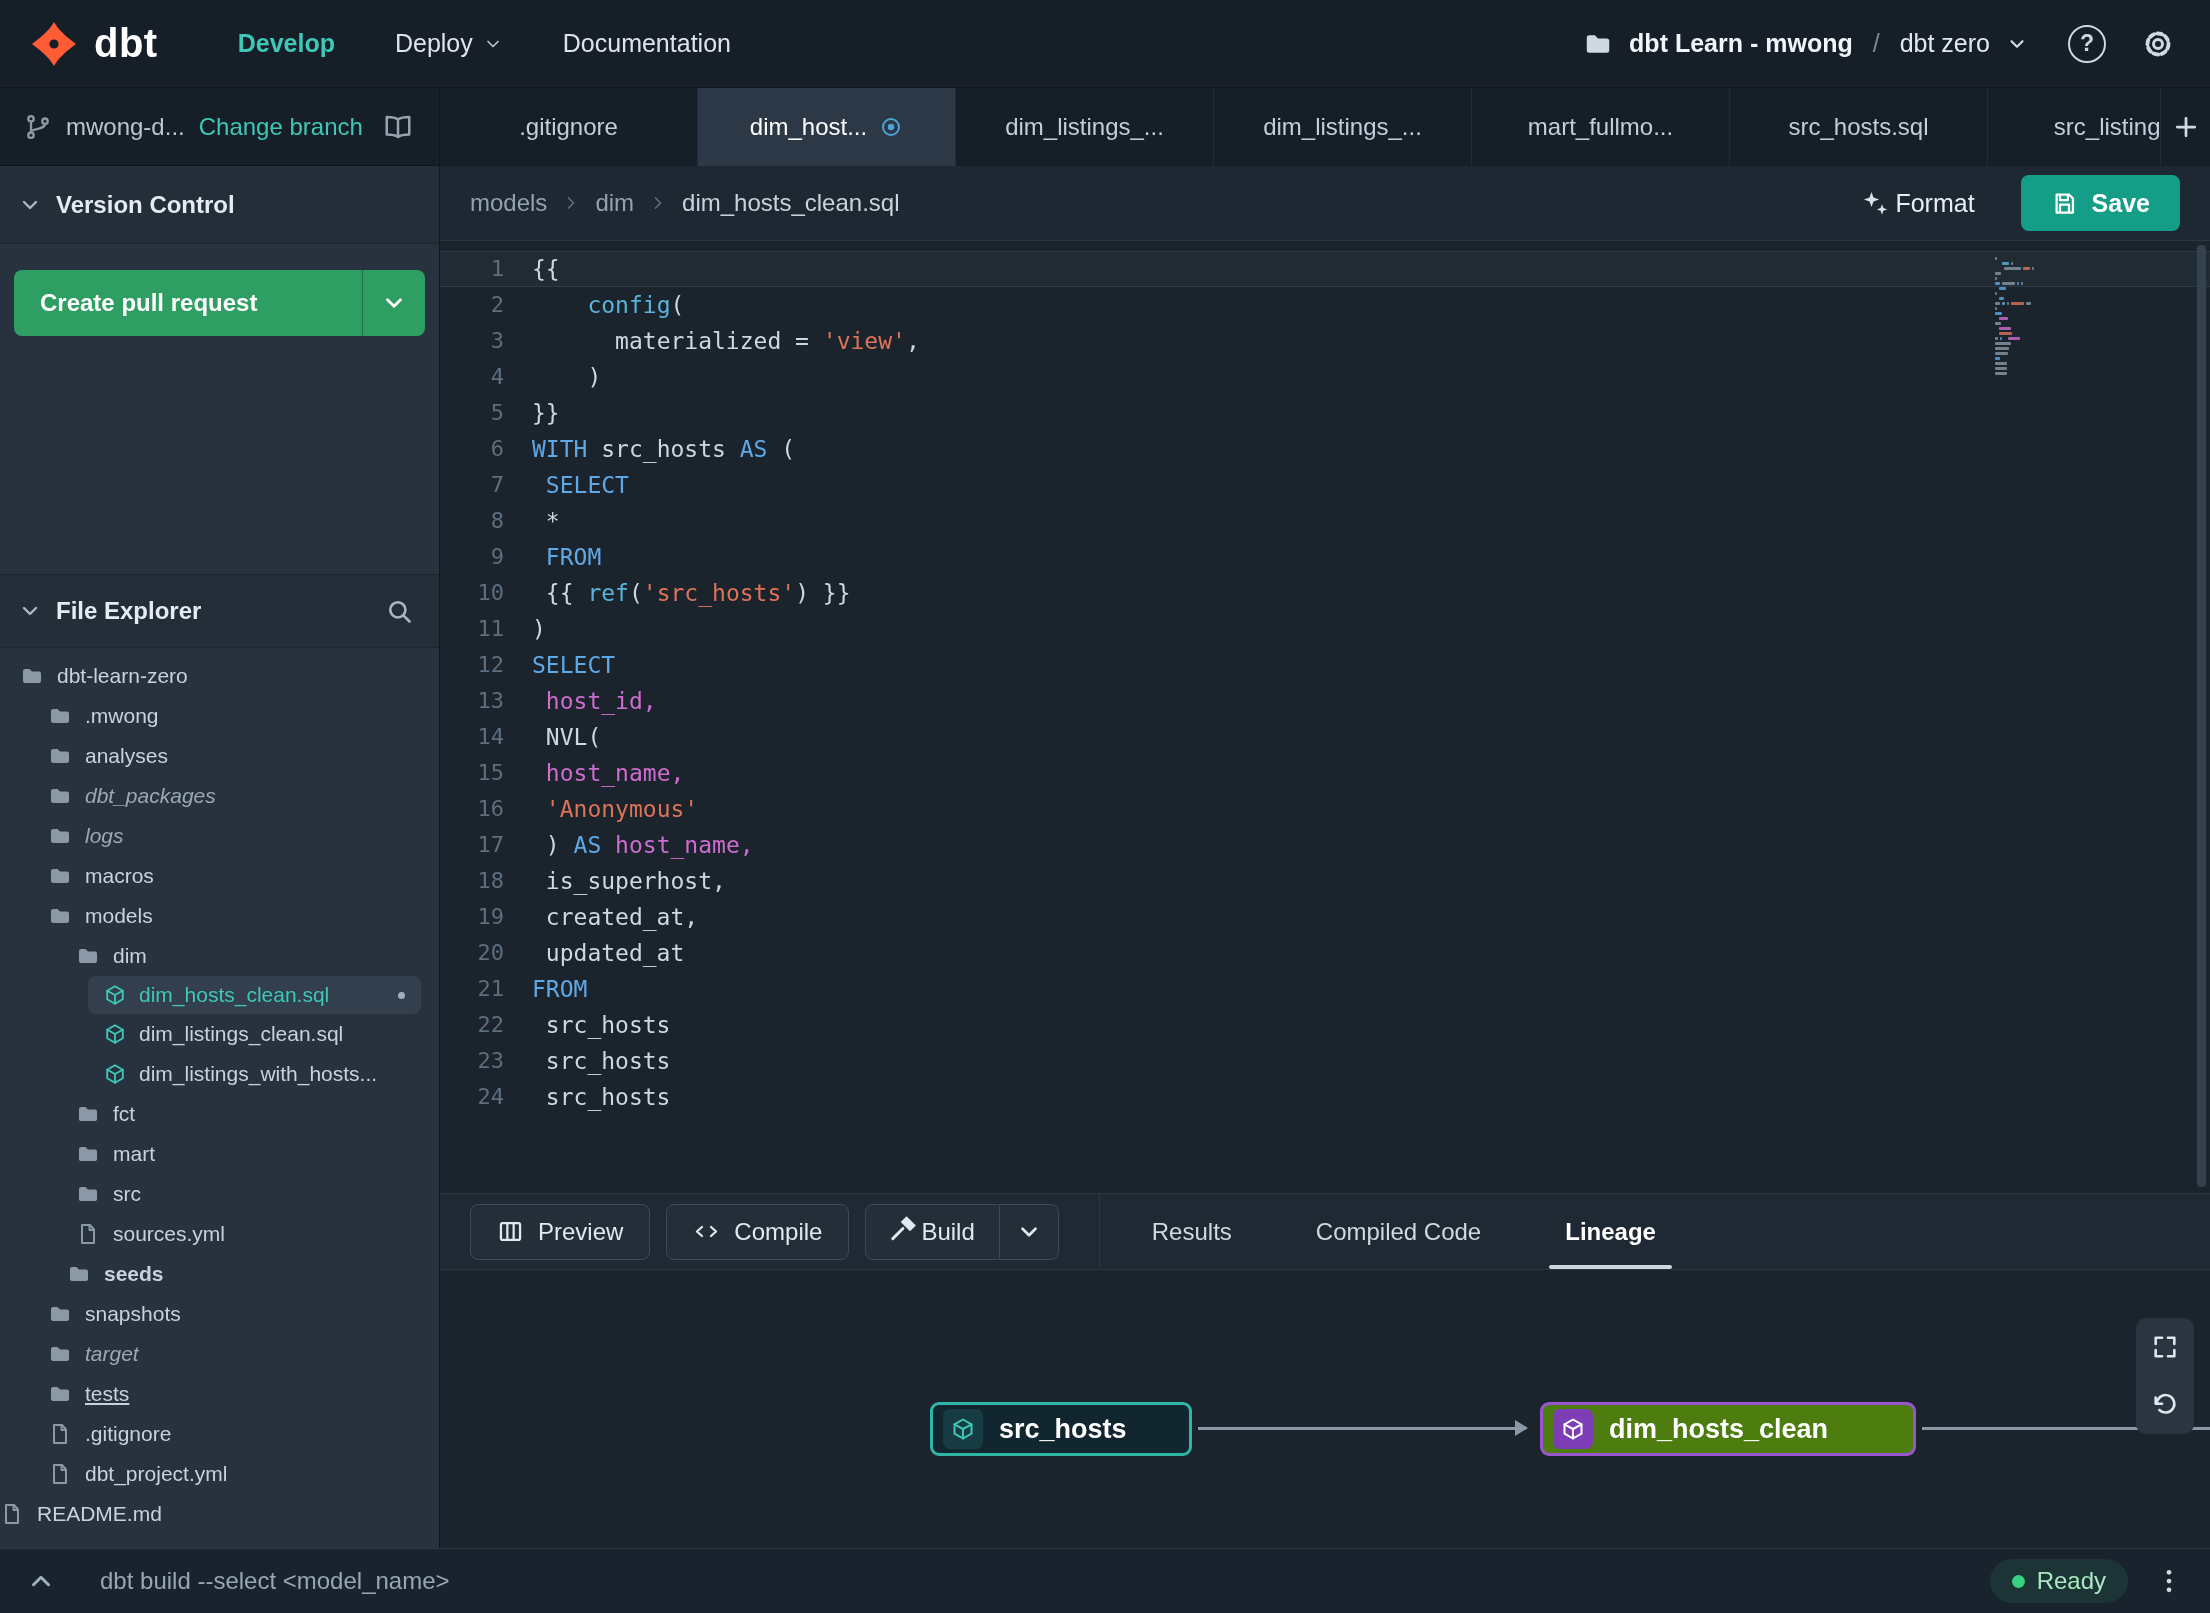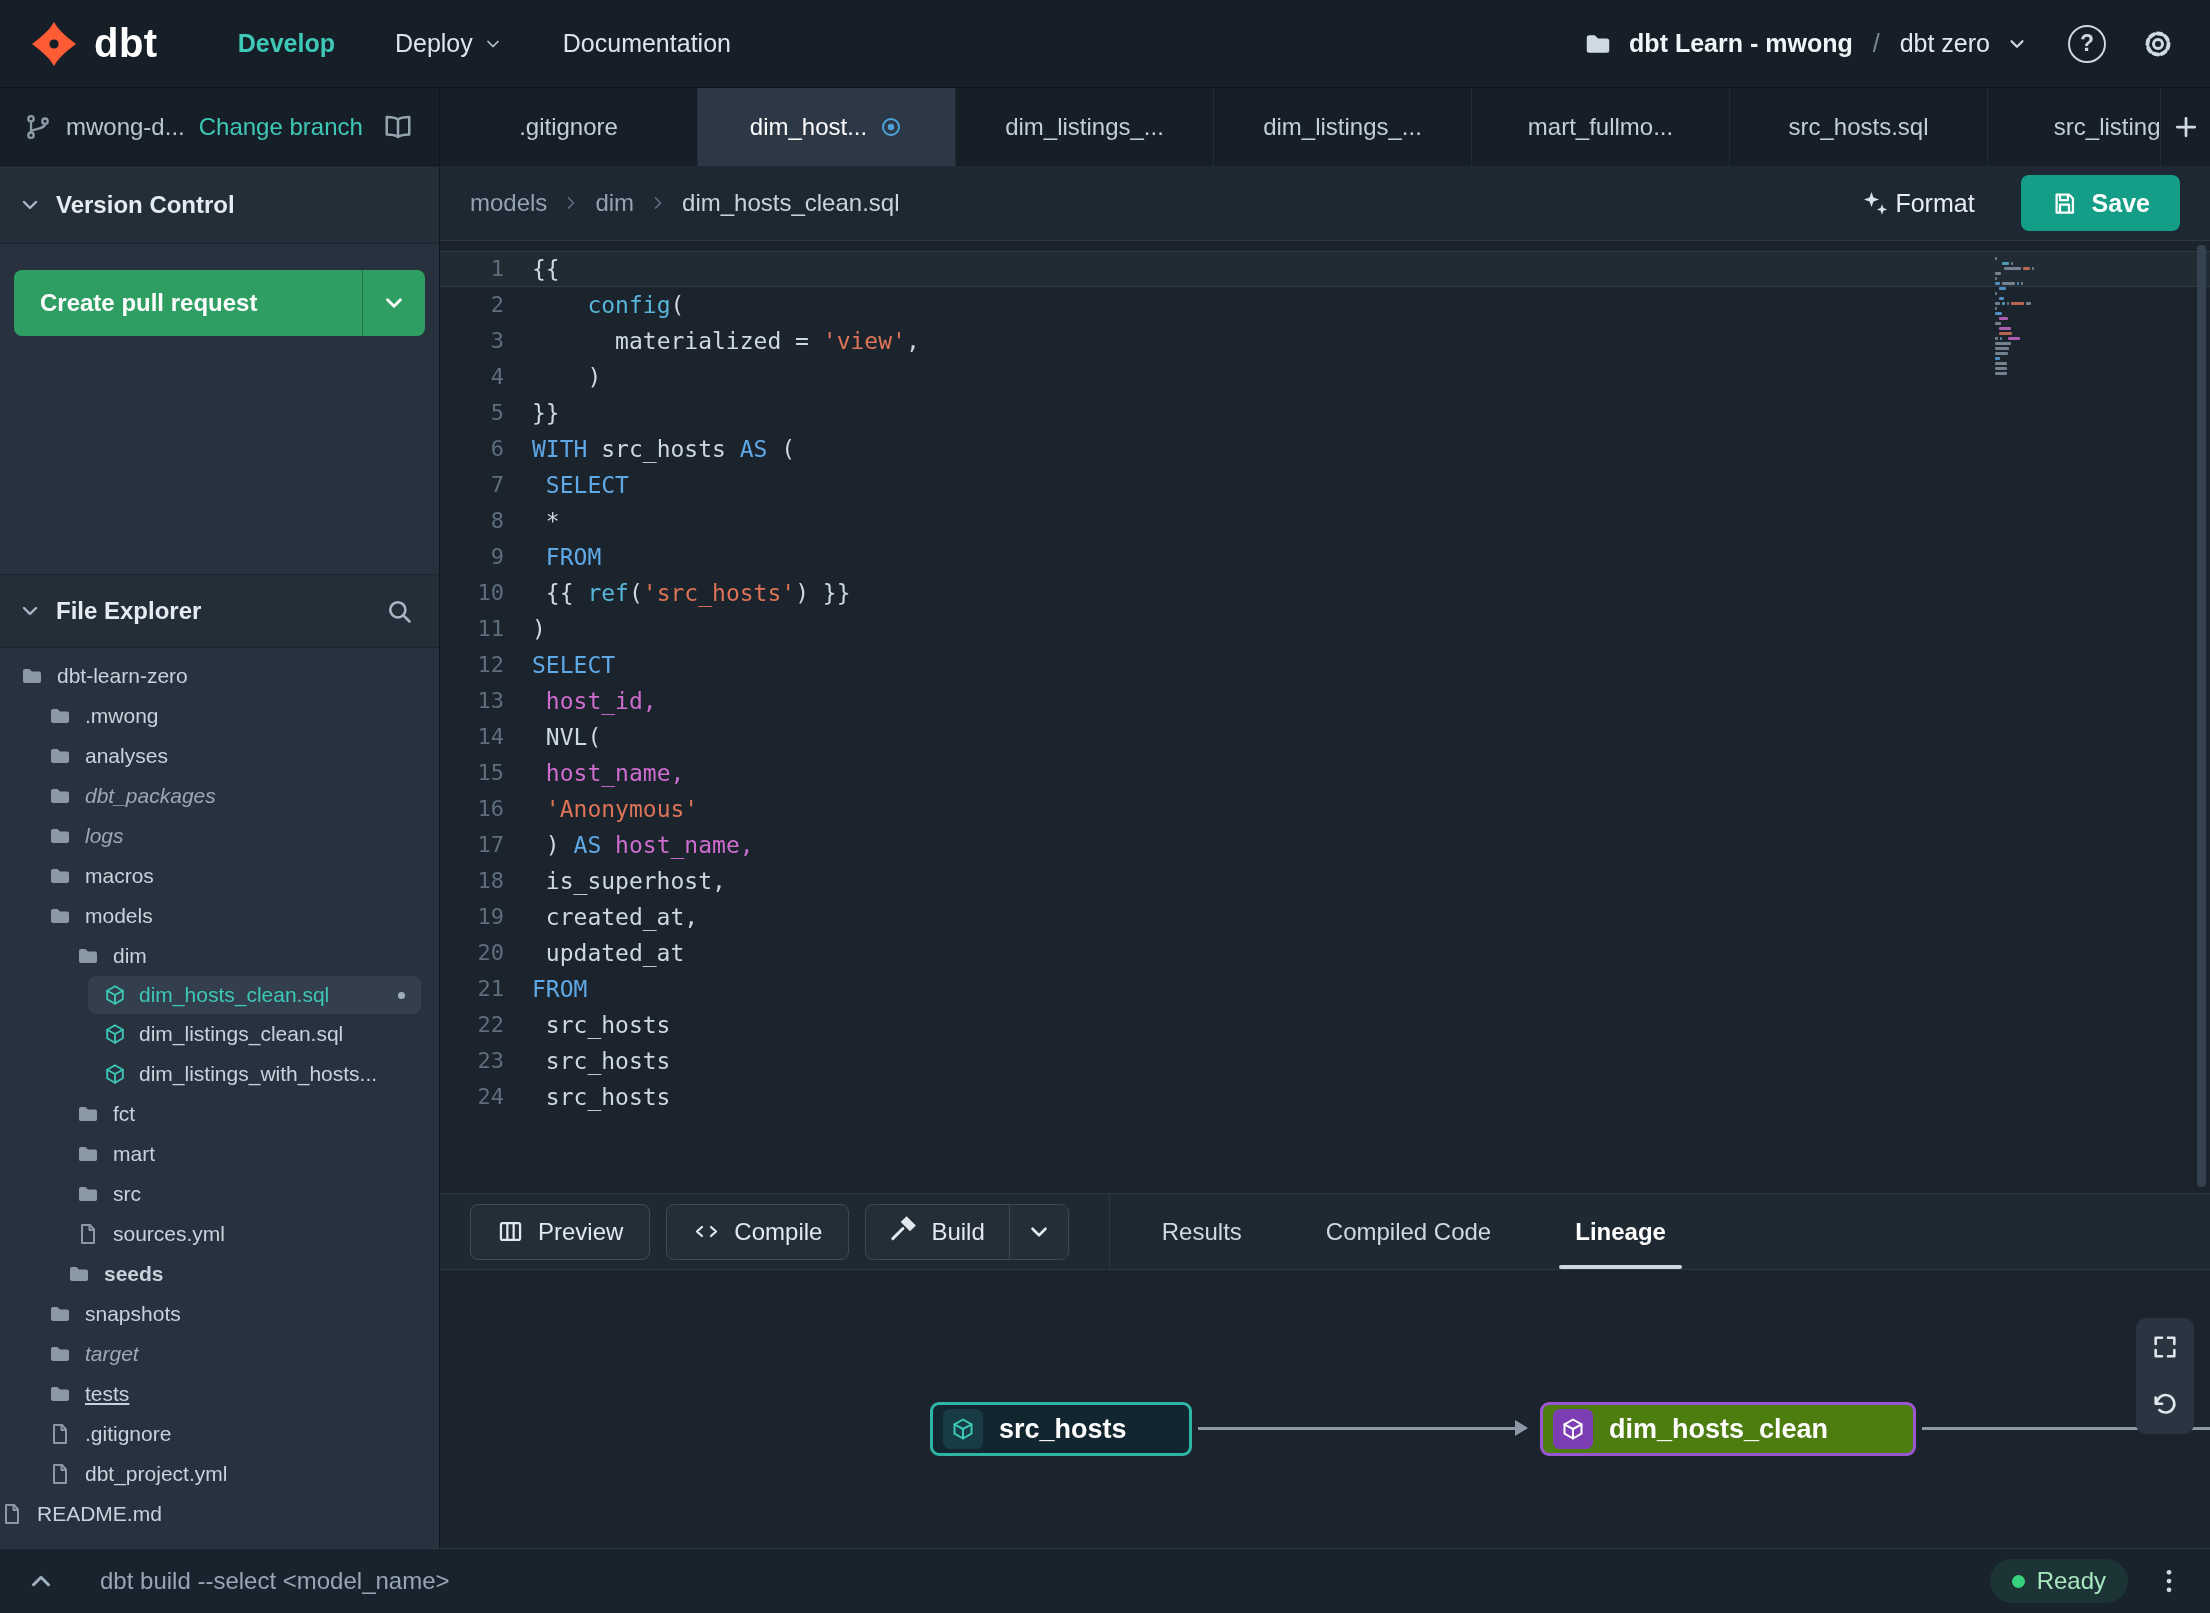--- a/index.html
+++ b/index.html
@@ -101,21 +101,21 @@
 
   
   .tools { height:77px; flex:none; background:#1f2933; border-top:1px solid #2c3742; border-bottom:1px solid #2c3742;
     display:flex; align-items:center; padding-left:30px; }
   .tbtn { height:56px; display:flex; align-items:center; gap:14px; padding:0 26px; margin-right:16px;
     background:#232e39; border:1.5px solid #3d4956; border-radius:8px; color:#e1e8ee; font-size:24px;
     font-family:"Liberation Sans", sans-serif; cursor:pointer; }
   .tbtn .sic { display:flex; }
   .build-group { height:56px; display:flex; align-items:stretch; background:#232e39;
     border:1.5px solid #3d4956; border-radius:8px; color:#e1e8ee; overflow:hidden; }
-  .build-main { display:flex; align-items:center; gap:14px; padding:0 24px; font-size:24px; cursor:pointer; }
+  .build-main { display:flex; align-items:center; gap:4px; padding:0 24px; font-size:24px; cursor:pointer; }
   .build-chev { display:flex; align-items:center; padding:0 16px; border-left:1.5px solid #3d4956; cursor:pointer; }
   .tools-tabs { margin-left:40px; align-self:stretch; display:flex; border-left:1px solid #2c3742; padding-left:10px; }
   .ttab { display:flex; align-items:center; padding:0 42px; font-size:24px; color:#cfd9e2; position:relative; cursor:pointer; }
   .ttab.active { color:#ffffff; font-weight:600; }
   .ttab.active::after { content:""; position:absolute; left:26px; right:26px; bottom:0; height:4px;
     background:#cdd7e0; border-radius:2px; }
 
   
   .lineage { height:278px; flex:none; position:relative; background:#1b242d; overflow:hidden; }
   .lnode { position:absolute; top:132px; height:54px; border-radius:9px; display:flex; align-items:center;

